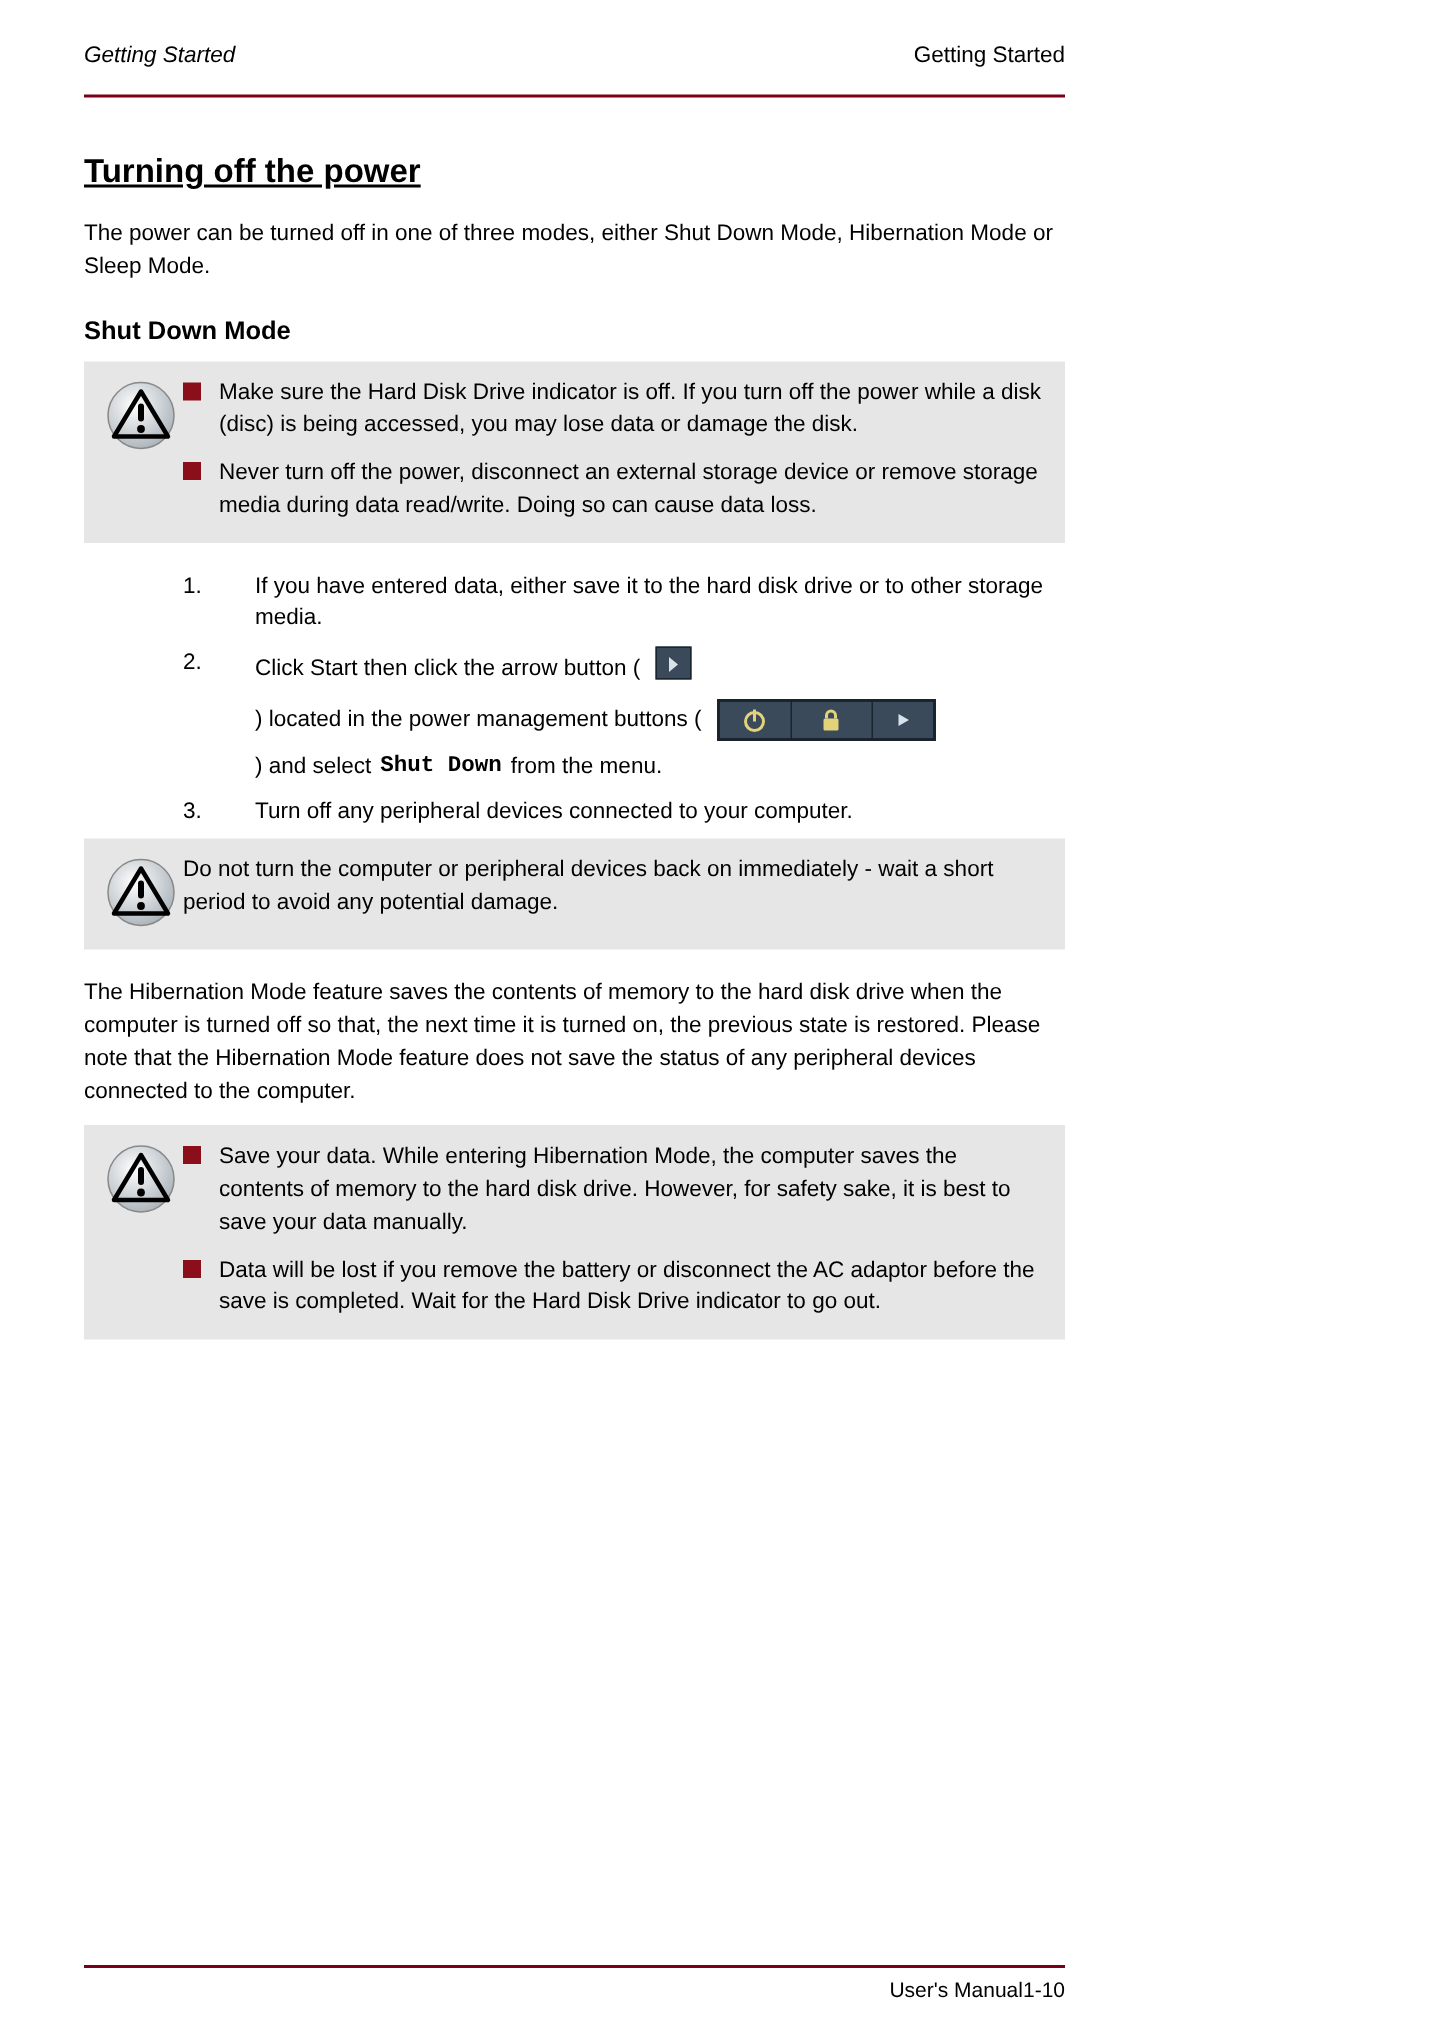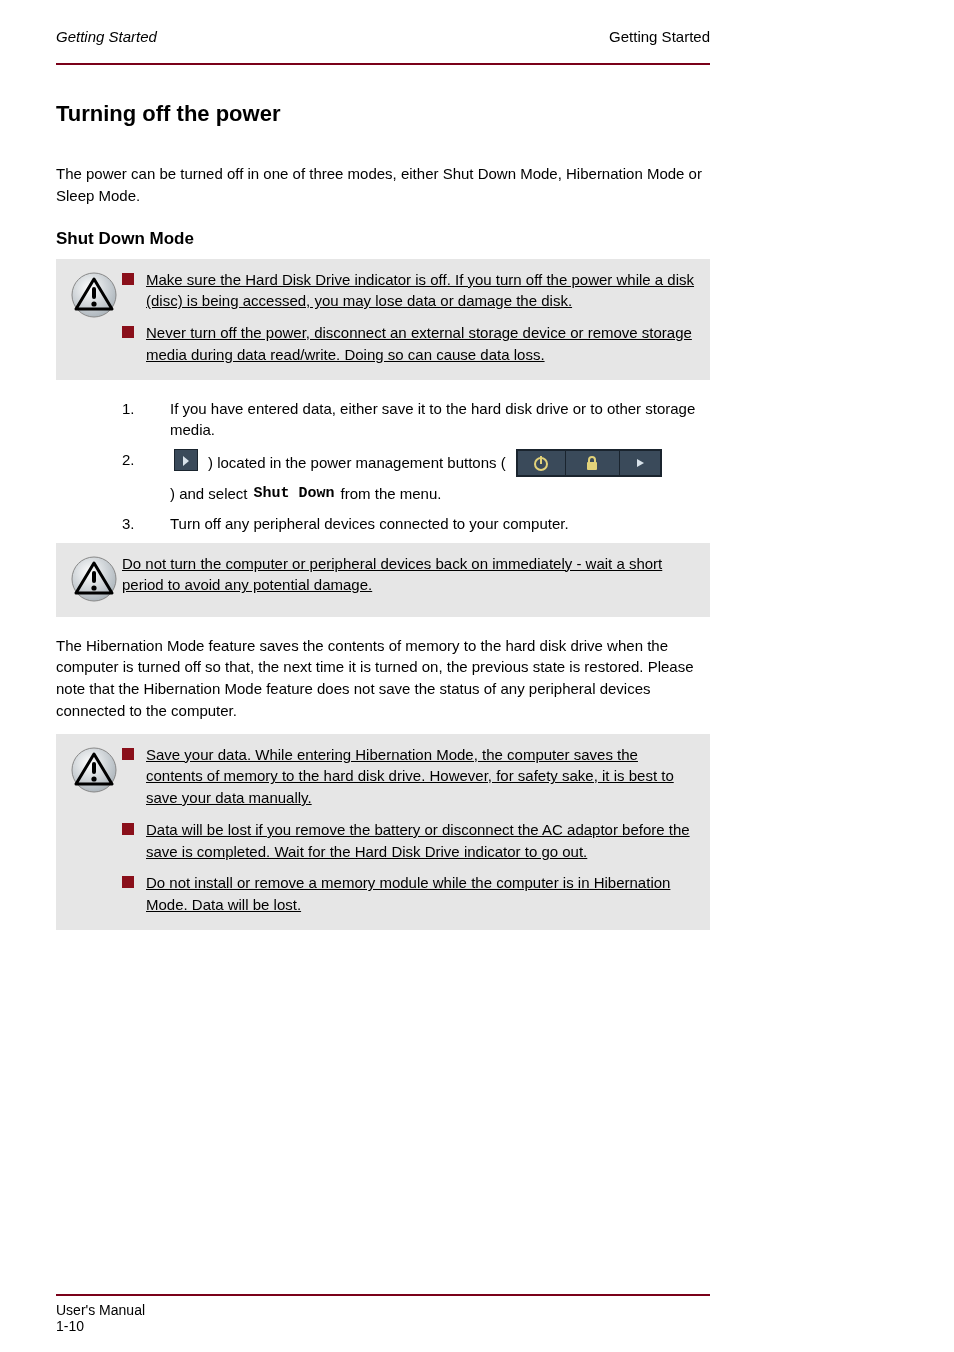--- a/index.html
+++ b/index.html
@@ -2,33 +2,33 @@
 <html><head>
 <meta charset="utf-8">
 <style>
   * { box-sizing: border-box; margin: 0; padding: 0; }
   html, body { width: 954px; font-family: Arial, Helvetica, sans-serif; color: #000; background: #fff; }
   .page { width: 766px; min-height: 1352px; padding: 28px 56px 20px 56px; position: relative; }
   .top-line { border: none; border-top: 2px solid #7a0019; margin-top: 18px; margin-bottom: 36px; }
   .header-row { display: flex; justify-content: space-between; font-size: 15px; margin-bottom: 2px; }
   .header-left { font-style: italic; color: #000; }
   .header-right { color: #000; }
-  h2.section { font-size: 22px; font-weight: bold; margin-bottom: 36px; }
+  h2.section { font-size: 22px; font-weight: bold; margin-bottom: 18px; text-decoration: underline; }
   h3.sub { font-size: 17px; font-weight: bold; margin: 22px 0 10px 0; }
   p.body { font-size: 15px; line-height: 1.45; margin-bottom: 12px; }
-  .callout { background: #e6e6e6; display: flex; padding: 10px 14px 14px 10px; margin: 8px 0 18px 0; text-decoration: underline; }
+  .callout { background: #e6e6e6; display: flex; padding: 10px 14px 14px 10px; margin: 8px 0 18px 0; }
   .callout .icon-col { width: 56px; flex: 0 0 56px; display:flex; align-items:flex-start; justify-content:center; padding-top:2px; }
   .callout .content-col { flex: 1; font-size: 15px; line-height: 1.45; }
   .callout ul { list-style: none; padding: 0; margin: 0; }
   .callout li { display: flex; align-items: flex-start; margin-bottom: 10px; }
   .callout li:last-child { margin-bottom: 0; }
   .sqbullet { flex: 0 0 12px; width: 12px; height: 12px; background: #8a0f1a; margin-right: 12px; margin-top: 4px; }
   .callout li .txt { flex: 1; }
   .footer-line { border: none; border-top: 2px solid #7a0019; margin-bottom: 6px; }
-  .footer-row { display: flex; justify-content: flex-end; font-size: 14px; flex-direction: column; }
+  .footer-row { display: flex; justify-content: flex-end; font-size: 14px; }
   .steps { margin-left: 66px; font-size: 15px; line-height: 1.45; }
   .steps .step { display:flex; margin-bottom: 8px; }
   .steps .num { width: 28px; flex: 0 0 28px; }
   .steps .stext { flex:1;margin-left:20px; }
   .mono { font-family: 'Courier New', Courier, monospace; font-weight: bold; }
   .inline-icon { display:inline-block; vertical-align:middle; margin: 0 4px; }
   .arrow-btn-img { width:24px; height:22px; background:#3a4a5a; border:1px solid #1a242e; position:relative; display:inline-block; }
   .arrow-btn-img::after { content:""; position:absolute; left:8px; top:6px; border-left:6px solid #d8e2ea; border-top:5px solid transparent; border-bottom:5px solid transparent; }
   .power-mgmt-img { display:inline-block; width:146px; height:28px; vertical-align:middle; border:2px solid #1a242e; position:relative; background:#3a4a5a; }
   .power-mgmt-img .seg { position:absolute; top:0; bottom:0; border-right:1px solid #1a242e; display:flex; align-items:center; justify-content:center; }
@@ -84,20 +84,21 @@
   </div>
 
   <div class="steps">
     <div class="step">
       <div class="num">1.</div>
       <div class="stext">If you have entered data, either save it to the hard disk drive or to other storage media.</div>
     </div>
     <div class="step">
       <div class="num">2.</div>
       <div class="stext step2-row">
+        <span>Click Start then click the arrow button (</span>
         <span class="inline-icon"><span class="arrow-btn-img"></span></span>
         <span>) located in the power management buttons (</span>
         <span class="inline-icon">
           <span class="power-mgmt-img">
             <span class="seg s1">
               <svg width="18" height="18" viewBox="0 0 18 18">
                   <circle cx="9" cy="10" r="6" fill="none" stroke="#e2d27a" stroke-width="2"></circle>
                   <rect x="8" y="2" width="2" height="8" fill="#e2d27a"></rect>
                 </svg>
             </span>
@@ -151,24 +152,20 @@
     <div class="content-col">
       <ul>
         <li>
           <span class="sqbullet"></span>
           <span class="txt">Save your data. While entering Hibernation Mode, the computer saves the contents of memory to the hard disk drive. However, for safety sake, it is best to save your data manually.</span>
         </li>
         <li>
           <span class="sqbullet"></span>
           <span class="txt">Data will be lost if you remove the battery or disconnect the AC adaptor before the save is completed. Wait for the Hard Disk Drive indicator to go out.</span>
         </li>
-        <li>
-          <span class="sqbullet"></span>
-          <span class="txt">Do not install or remove a memory module while the computer is in Hibernation Mode. Data will be lost.</span>
-        </li>
       </ul>
     </div>
   </div>
 
   <div class="footer-wrap">
     <hr class="footer-line">
     <div class="footer-row">
       <div>User's Manual</div>
       <div>1-10</div>
     </div>

